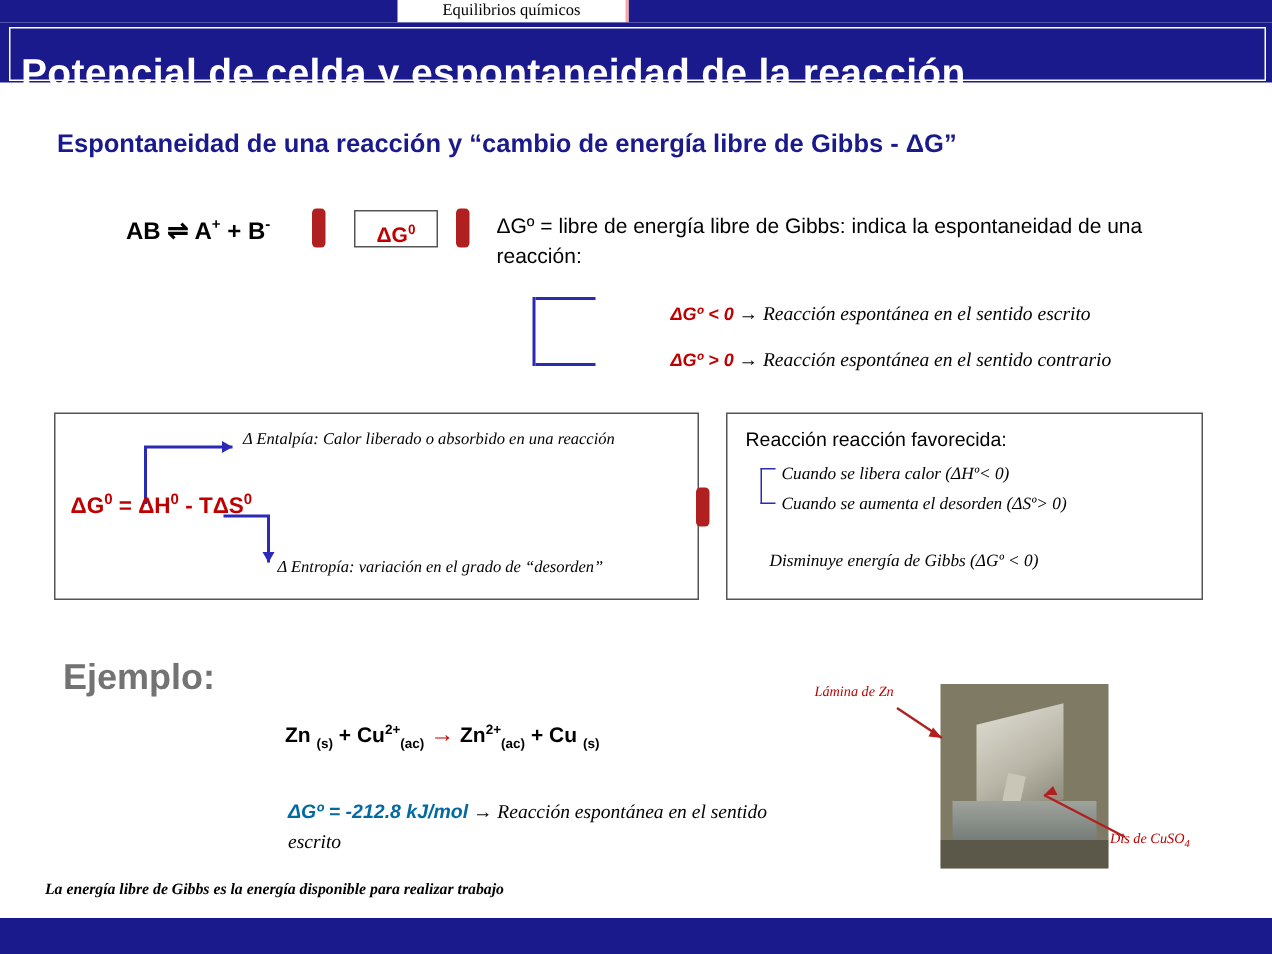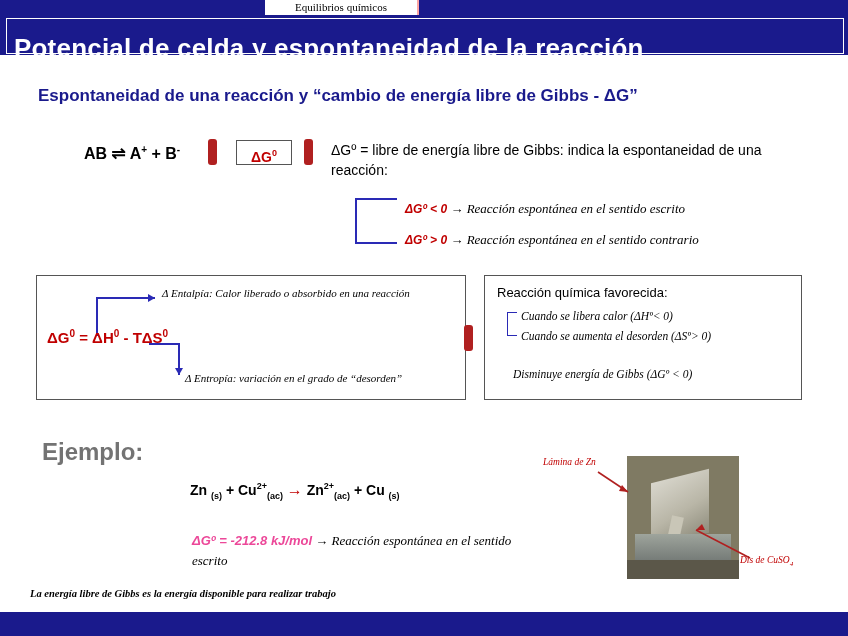--- a/index.html
+++ b/index.html
@@ -72,21 +72,21 @@
     box-sizing:border-box;
   }
   .bracket:before,.bracket:after{
     content:"";position:absolute;left:0;width:40px;height:0;
     border-top:2px solid #2a2ab5;
   }
   .bracket:before{top:0;}
   .bracket:after{bottom:0;}
   .stmt{
     position:absolute;font-size:13px;color:#000;
-    font-family:"Liberation Serif",serif;font-style:italic;
+    font-family:"Liberation Serif",serif;font-style:italic;margin-left:42px;
   }
   .stmt .red{color:#c00000;font-weight:bold;font-style:italic;
     font-family:"Liberation Sans",sans-serif;font-size:12px;}
   .stmt1{left:405px;top:201px;}
   .stmt2{left:405px;top:232px;}
   
   .boxL{
     position:absolute;left:36px;top:275px;width:430px;height:125px;
     border:1px solid #555;box-sizing:border-box;background:#fff;
   }
@@ -137,21 +137,21 @@
     font-size:14px;font-weight:bold;color:#000;
   }
   .rxn sub{font-size:9px;}
   .rxn sup{font-size:9px;}
   .rxn .arr{color:#c00000;font-size:16px;font-weight:bold;}
   .conc{
     position:absolute;left:192px;top:531px;width:350px;
     font-size:13px;color:#000;font-family:"Liberation Serif",serif;
     font-style:italic;line-height:20px;
   }
-  .conc .red{color:#ec4899;font-weight:bold;font-style:italic;
+  .conc .red{color:#0369a1;font-weight:bold;font-style:italic;
     font-family:"Liberation Sans",sans-serif;font-size:13px;}
   
   .photo{
     position:absolute;left:627px;top:456px;width:112px;height:123px;
     background:#7f7a63;overflow:hidden;
   }
   .ph-lam{
     position:absolute;left:24px;top:20px;width:58px;height:64px;
     background:linear-gradient(160deg,#d8d6cc 0%,#b9b6a7 55%,#8e8c7c 100%);
     transform:skewY(-14deg);
@@ -238,21 +238,21 @@
     <path d="M 142 99 l -4 -7 l 8 0 z" fill="#2a2ab5"></path>
   </svg>
   <div class="lbl1">Δ Entalpía: Calor liberado o absorbido en una reacción</div>
   <div class="formula">ΔG<sup>0</sup> = ΔH<sup>0</sup> - TΔS<sup>0</sup></div>
   <div class="lbl2">Δ Entropía: variación en el grado de “desorden”</div>
 </div>
 
 <div class="redbar b3"></div>
 
 <div class="boxR">
-  <div class="head">Reacción química favorecida:</div>
+  <div class="head">Reacción reacción favorecida:</div>
   <div class="brk"></div>
   <div class="it it1">Cuando se libera calor (ΔHº&lt; 0)</div>
   <div class="it it2">Cuando se aumenta el desorden (ΔSº&gt; 0)</div>
   <div class="it it3">Disminuye energía de Gibbs (ΔGº &lt; 0)</div>
 </div>
 
 <div class="ejemplo">Ejemplo:</div>
 
 <div class="rxn">
   Zn <sub>(s)</sub> + Cu<sup>2+</sup><sub>(ac)</sub> <span class="arr">→</span> Zn<sup>2+</sup><sub>(ac)</sub> + Cu <sub>(s)</sub>

